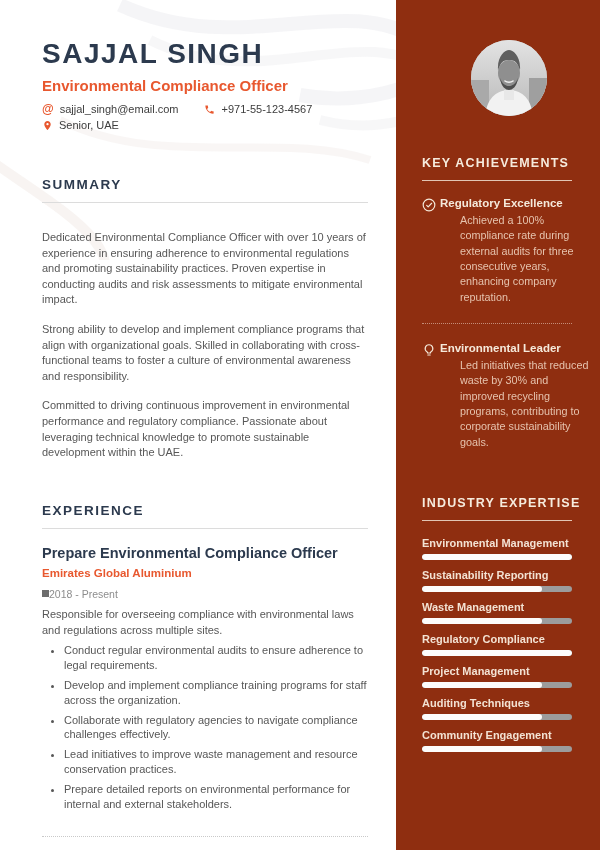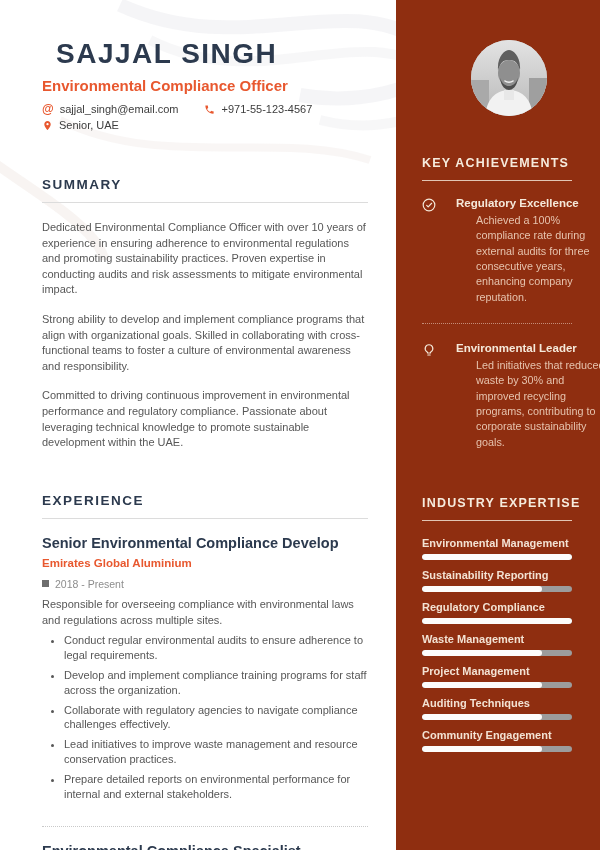--- a/index.html
+++ b/index.html
@@ -10,52 +10,52 @@
 
   
   .deco-waves { position:absolute; top:0; left:0; width:600px; height:260px; z-index:0; }
 
   
   .sidebar { position:absolute; top:0; left:396px; width:225px; height:850px;
              background:#8F2E10; z-index:2; padding:40px 25px 0 26px; }
   .avatar { width:76px; height:76px; border-radius:50%; overflow:hidden; margin:0 auto 40px auto; background:#c9c9c9; }
   .side-heading { color:#F6EBDD; font-size:12.5px; font-weight:bold; letter-spacing:1.2px; margin-bottom:10px; }
   .side-rule { border:none; border-top:1px solid rgba(246,235,221,0.8); width:150px; margin-bottom:16px; }
-  .ach-item { display:flex; gap:20px; margin-bottom:4px; }
+  .ach-item { display:flex; gap:4px; margin-bottom:4px; }
   .ach-icon { flex:0 0 14px; padding-top:1px; }
   .ach-title { color:#F5E9DA; font-size:11.5px; font-weight:bold; margin-bottom:4px; }
   .ach-text { color:#E6C3AE; font-size:10.8px; line-height:1.42; width:130px;margin-left:20px; }
   .side-dotted { border:none; border-top:1px dotted rgba(240,220,205,0.55); width:150px; margin:18px 0 18px 0; }
   .expertise { margin-top:46px; }
   .skill { margin-bottom:9px; }
   .skill-label { color:#F3E2D3; font-size:11px; font-weight:bold; margin-bottom:5px; }
   .skill-bar { width:150px; height:6px; background:#9C9C9C; border-radius:3px; overflow:hidden; }
   .skill-fill { height:100%; background:#FDFCFB; border-radius:3px; }
 
   
   .left { position:absolute; top:0; left:42px; width:326px; z-index:1; }
-  .name { margin-top:38px; color:#2C3A4E; font-size:28px; font-weight:bold; letter-spacing:1.5px;margin-left:14px; }
+  .name { margin-top:38px; color:#2C3A4E; font-size:28px; font-weight:bold; letter-spacing:1.5px; }
   .job-title-main { margin-top:7px; color:#E8582F; font-size:15px; font-weight:bold; }
   .contact { margin-top:9px; display:flex; flex-wrap:wrap; column-gap:26px; row-gap:4px; }
   .contact-item { display:flex; align-items:center; gap:6px; color:#3d3d3d; font-size:11px; }
   .contact-item .cicon { color:#E8582F; font-weight:bold; display:inline-flex; }
   .at-glyph { font-size:12px; line-height:1; color:#E8582F; font-weight:bold; }
 
   .section-heading { color:#2C3A4E; font-size:13.5px; font-weight:bold; letter-spacing:1.5px; }
   .section-rule { border:none; border-top:1px solid #dcdcdc; margin:10px 0 0 0; width:326px; }
 
   .summary { margin-top:46px; }
   .summary p { color:#575757; font-size:11px; line-height:1.42; margin-top:14px; width:326px; }
-  .summary p:first-of-type { margin-top:17px; }
+  .summary p:first-of-type { margin-top:27px; }
 
   .experience { margin-top:42px; }
   .job { margin-top:16px; }
   .job-title { color:#2C3A4E; font-size:14.5px; font-weight:bold; }
   .job-company { color:#E8582F; font-size:11.5px; font-weight:bold; margin-top:6px; }
-  .job-dates { display:flex; align-items:center; gap:6px; color:#8d8d8d; font-size:10.5px; margin-top:9px; }
+  .job-dates { display:flex; align-items:center; color:#8d8d8d; font-size:10.5px; margin-top:9px; }
   .date-square { width:7px; height:7px; background:#6d6d6d; display:inline-block; }
   .job-desc { color:#575757; font-size:11px; line-height:1.42; margin-top:7px; }
   .job ul { margin-top:5px; padding-left:22px; }
   .job li { color:#575757; font-size:11px; line-height:1.35; margin-top:5px; }
   .job-divider { border:none; border-top:1px dotted #c9c9c9; margin:24px 0 8px 0; width:326px; }
 </style>
 </head>
 <body>
 
 <div class="page">
@@ -132,29 +132,29 @@
             <div class="skill-fill" style="width: 100%;"></div>
           </div>
       </div>
       <div class="skill">
         <div class="skill-label">Sustainability Reporting</div>
         <div class="skill-bar">
             <div class="skill-fill" style="width: 80%;"></div>
           </div>
       </div>
       <div class="skill">
+        <div class="skill-label">Waste Management</div>
+        <div class="skill-bar">
+            <div class="skill-fill" style="width: 80%;"></div>
+          </div>
+      </div>
+      <div class="skill">
         <div class="skill-label">Regulatory Compliance</div>
         <div class="skill-bar">
             <div class="skill-fill" style="width: 100%;"></div>
-          </div>
-      </div>
-      <div class="skill">
-        <div class="skill-label">Waste Management</div>
-        <div class="skill-bar">
-            <div class="skill-fill" style="width: 80%;"></div>
           </div>
       </div>
       <div class="skill">
         <div class="skill-label">Project Management</div>
         <div class="skill-bar">
             <div class="skill-fill" style="width: 80%;"></div>
           </div>
       </div>
       <div class="skill">
         <div class="skill-label">Auditing Techniques</div>
@@ -206,21 +206,21 @@
       <p>Dedicated Environmental Compliance Officer with over 10 years of experience in ensuring adherence to environmental regulations and promoting sustainability practices. Proven expertise in conducting audits and risk assessments to mitigate environmental impact.</p>
       <p>Strong ability to develop and implement compliance programs that align with organizational goals. Skilled in collaborating with cross-functional teams to foster a culture of environmental awareness and responsibility.</p>
       <p>Committed to driving continuous improvement in environmental performance and regulatory compliance. Passionate about leveraging technical knowledge to promote sustainable development within the UAE.</p>
     </section>
 
     <section class="experience">
       <h2 class="section-heading">EXPERIENCE</h2>
       <hr class="section-rule">
 
       <article class="job">
-        <h3 class="job-title">Senior Environmental Compliance Develop</h3>
+        <h3 class="job-title">Prepare Environmental Compliance Officer</h3>
         <div class="job-company">Emirates Global Aluminium</div>
         <div class="job-dates">
           <span class="date-square"></span>
           <span>2018 - Present</span>
         </div>
         <p class="job-desc">Responsible for overseeing compliance with environmental laws and regulations across multiple sites.</p>
         <ul>
           <li>Conduct regular environmental audits to ensure adherence to legal requirements.</li>
           <li>Develop and implement compliance training programs for staff across the organization.</li>
           <li>Collaborate with regulatory agencies to navigate compliance challenges effectively.</li>

